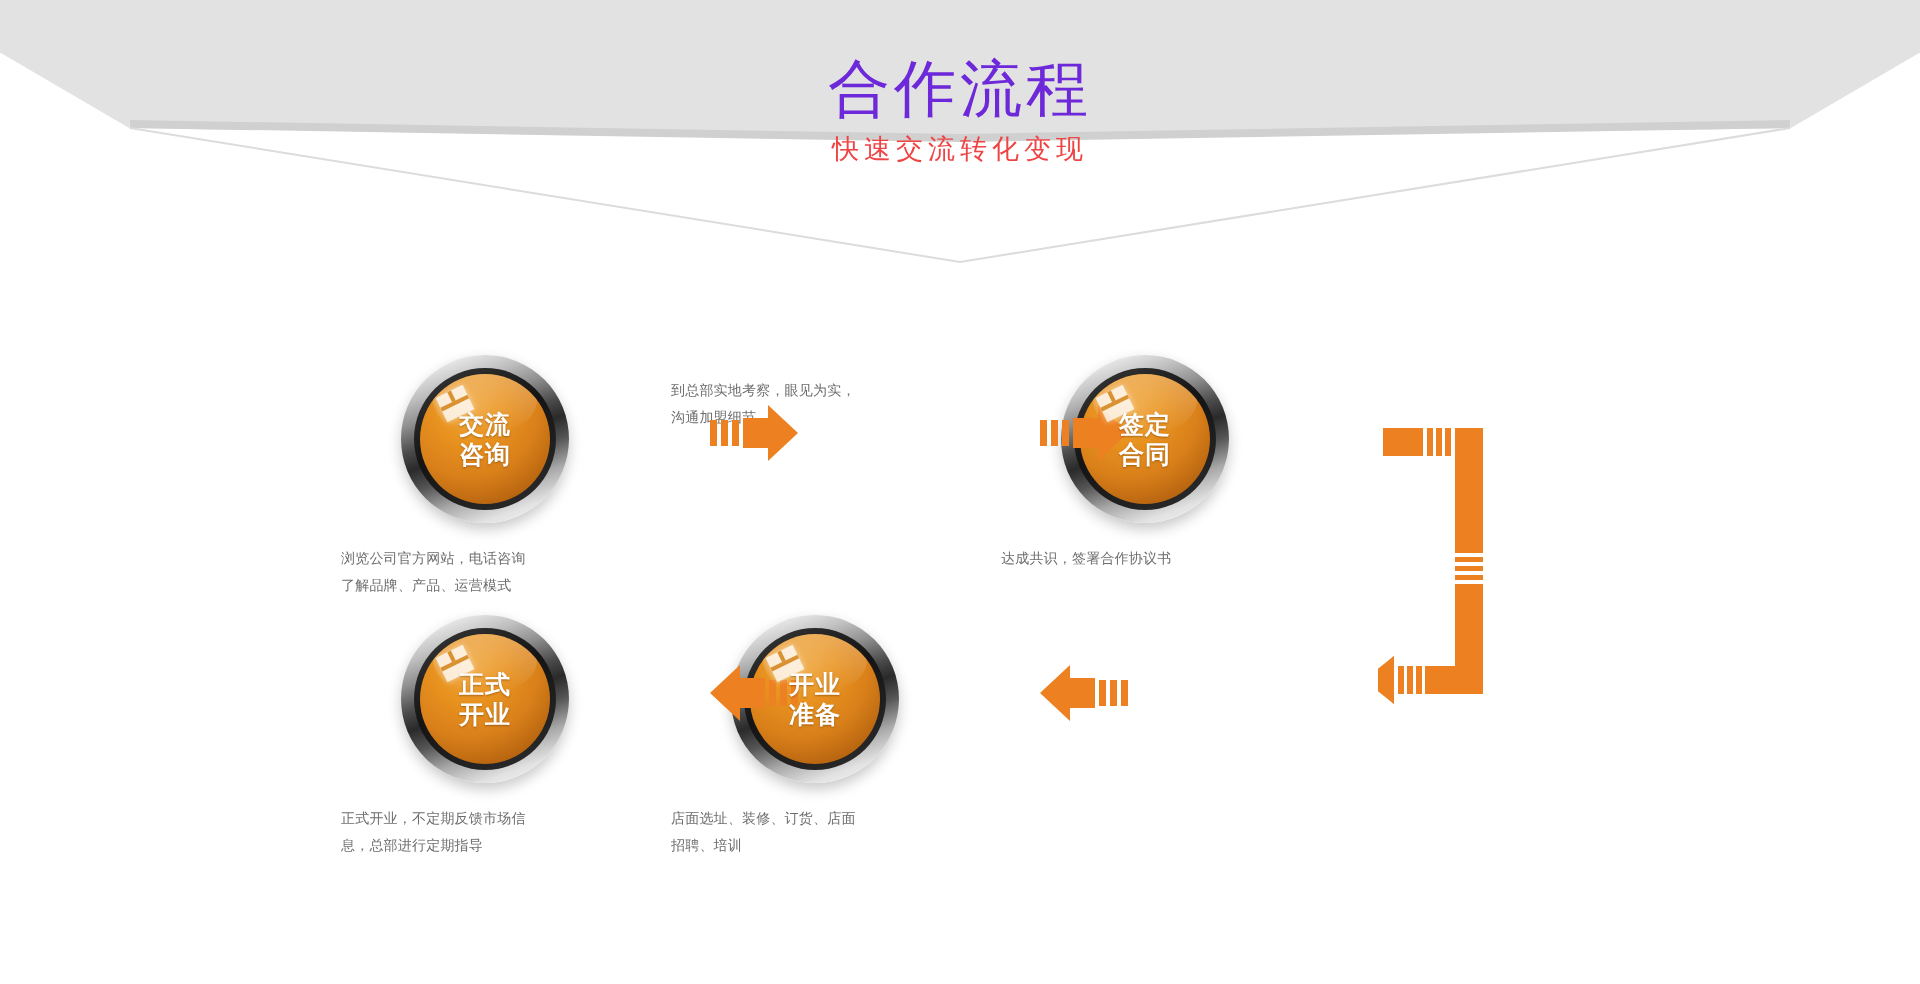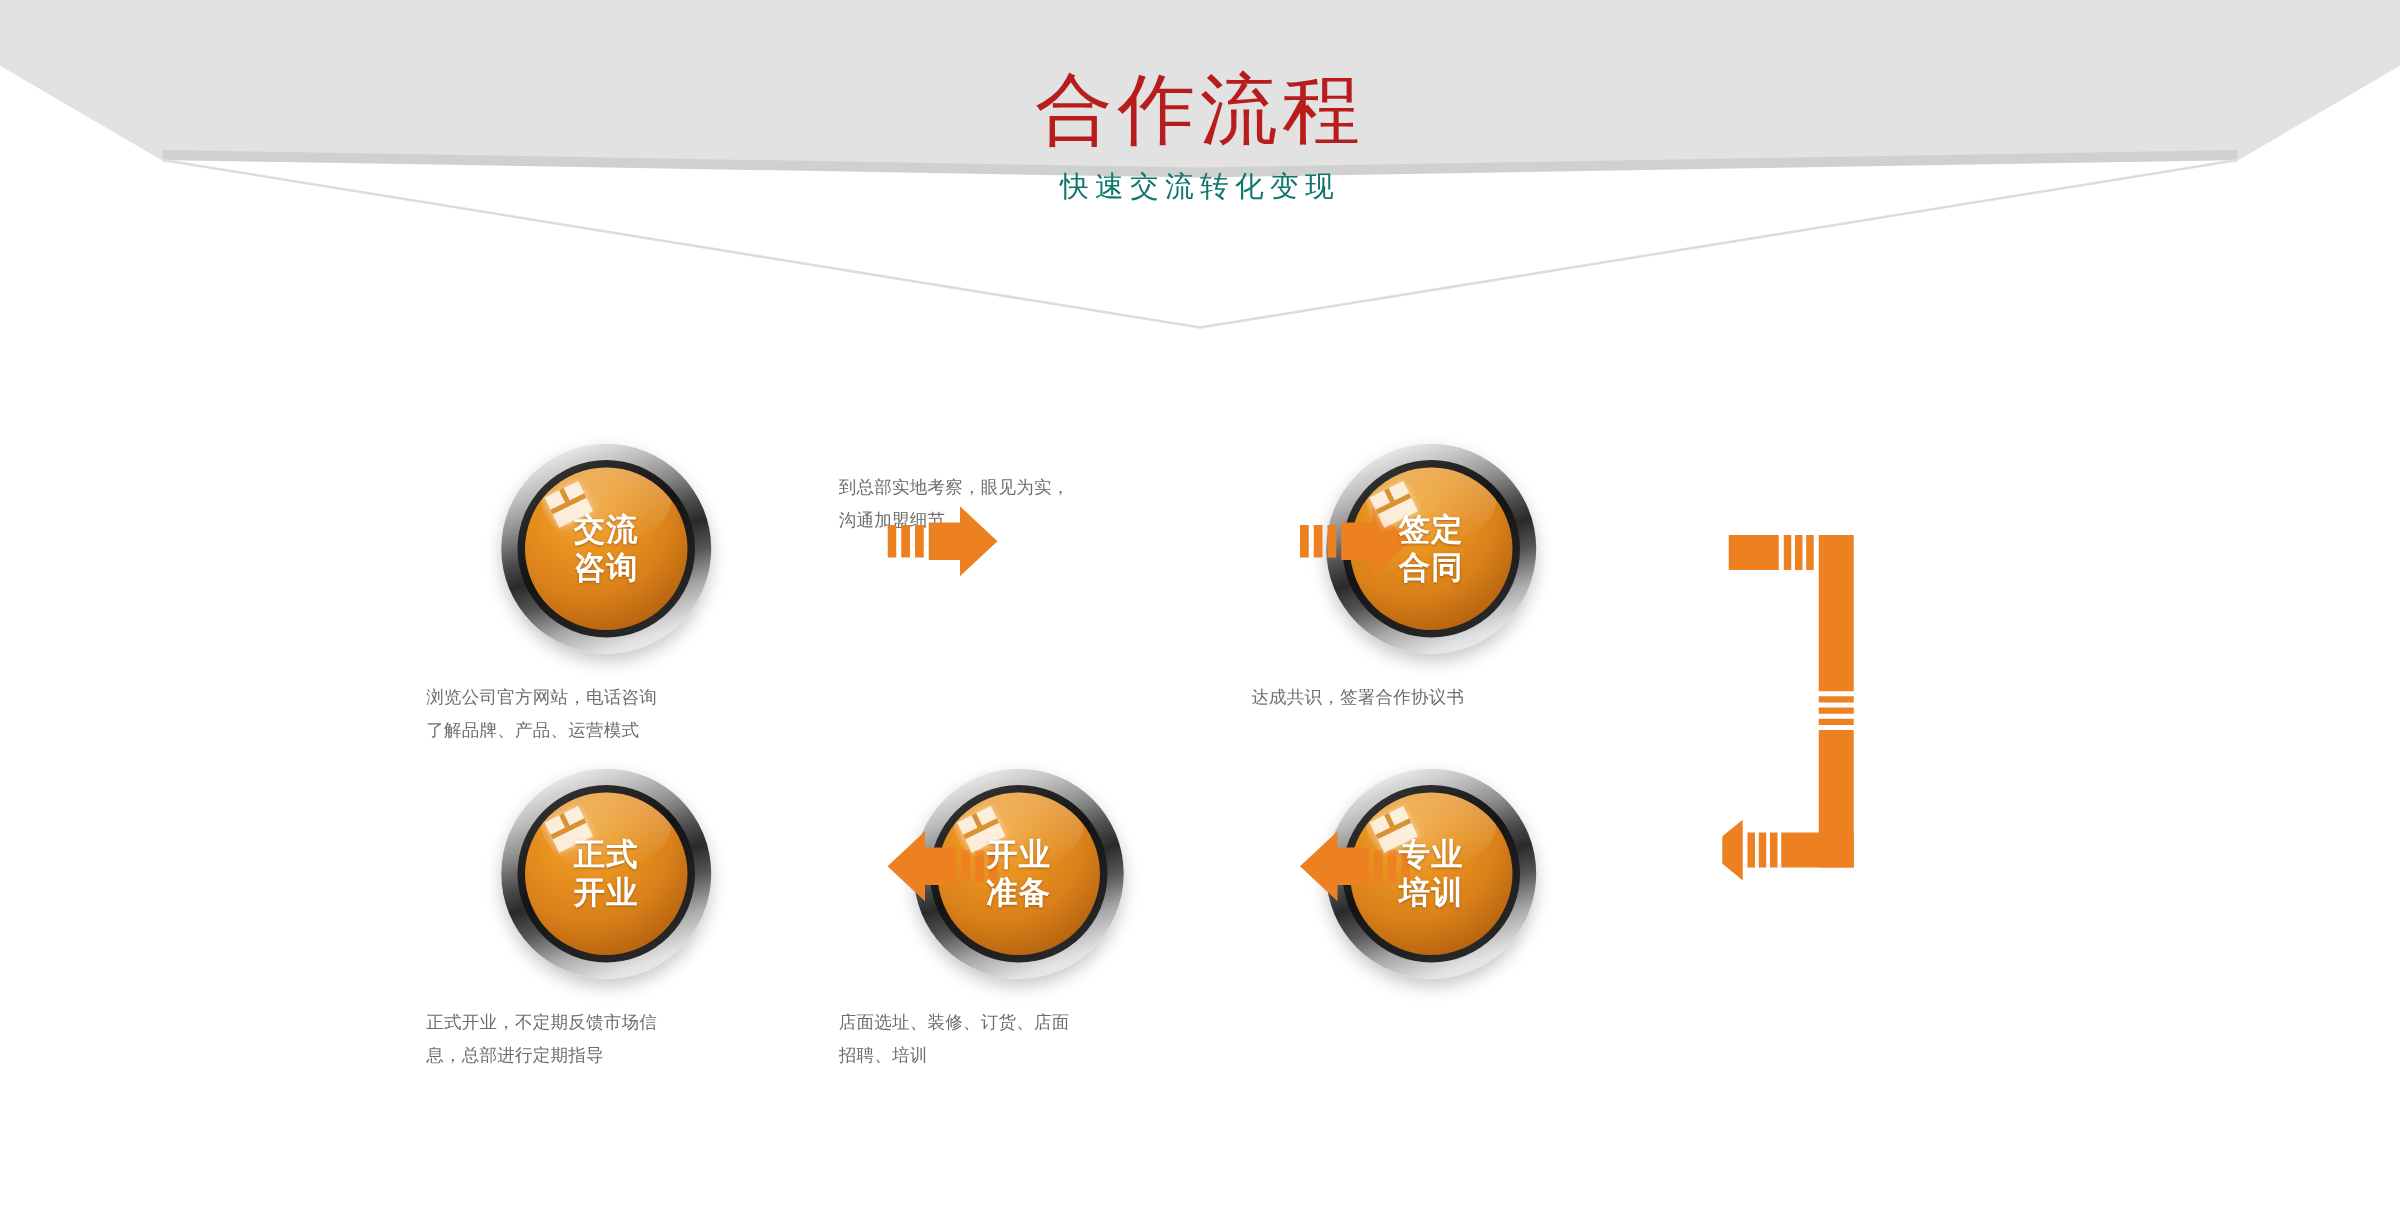--- a/index.html
+++ b/index.html
@@ -37,30 +37,30 @@
     left: 0;
     top: 52px;
     width: 1920px;
     text-align: center;
     z-index: 5;
   }
   .main-title {
     font-size: 62px;
     line-height: 74px;
     font-weight: 400;
-    color: #b91c1c;
+    color: #6d28d9;
     letter-spacing: 4px;
     font-family: "Liberation Sans", "DejaVu Sans", sans-serif;
   }
   .sub-title {
     margin-top: 4px;
-    font-size: 23px;
+    font-size: 27px;
     line-height: 38px;
     font-weight: 400;
-    color: #0f766e;
+    color: #ef4444;
     letter-spacing: 5px;
   }
 
   
   .flow {
     position: absolute;
     left: 0; top: 0;
     width: 1920px;
     height: 984px;
   }
@@ -258,31 +258,20 @@
           </div>
         </div>
       </div>
       <div class="node-caption">
         <span>达成共识，签署合作协议书</span><br>
         <span></span>
       </div>
     </div>
 
     <div class="node" style="left:995px; top:615px;">
-      <div class="circle-wrap">
-        <div class="btn-circle">
-          <div class="btn-face">
-            <div class="gloss-flag"></div>
-            <div class="btn-label">
-              <span>专业</span><br>
-              <span>培训</span>
-            </div>
-          </div>
-        </div>
-      </div>
     </div>
 
     <div class="node" style="left:665px; top:615px;">
       <div class="circle-wrap">
         <div class="btn-circle">
           <div class="btn-face">
             <div class="gloss-flag"></div>
             <div class="btn-label">
               <span>开业</span><br>
               <span>准备</span>

